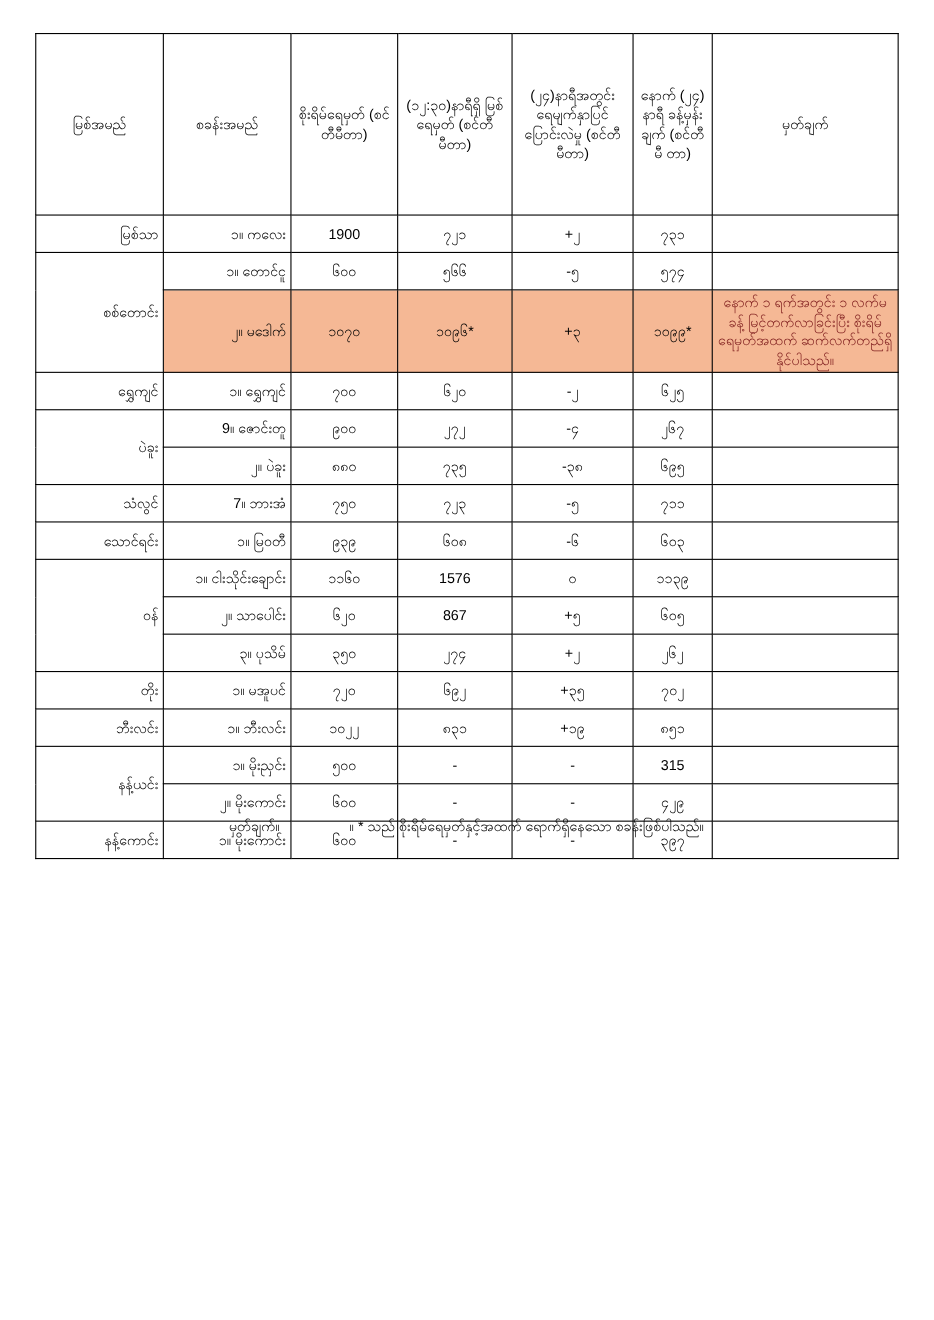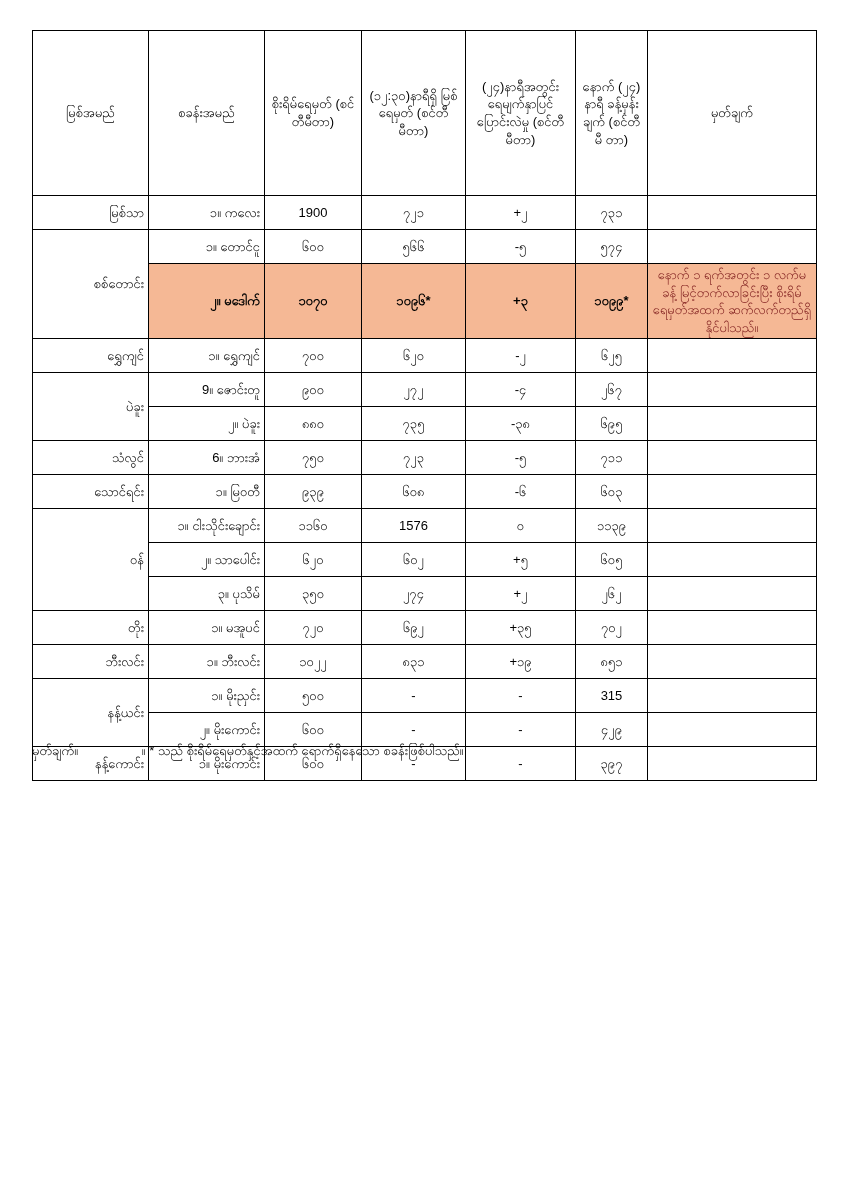--- a/index.html
+++ b/index.html
@@ -69,36 +69,36 @@
     text-align: center;
   }
   td.remark {
     text-align: center;
     font-size: 8px;
     line-height: 1.45;
     padding: 3px 4px;
   }
   tr.highlight td {
     background: #f5b895;
-    font-weight: bold;
+    font-weight: normal;
   }
   tr.highlight td.remark {
     font-weight: normal;
     color: #7f1d1d;
   }
   .row-h {
     height: 34px;
   }
   .footnote {
     position: absolute;
     left: 32px;
     top: 742px;
     width: 784px;
     font-size: 13px;
-    text-align: left;
+    text-align: center;
   }
   .footnote .fn-label {
     display: inline-block;
     margin-right: 60px;
   }
   .footnote .fn-text {
     display: inline-block;
   }
 </style>
 </head>
@@ -176,21 +176,21 @@
           <tr class="row-h">
             <td class="station-name">၂။ ပဲခူး</td>
             <td class="num">၈၈၀</td>
             <td class="num">၇၃၅</td>
             <td class="num">-၃၈</td>
             <td class="num">၆၉၅</td>
             <td class="remark"></td>
           </tr>
           <tr class="row-h">
             <td class="river-name">သံလွင်</td>
-            <td class="station-name">6။ ဘားအံ</td>
+            <td class="station-name">7။ ဘားအံ</td>
             <td class="num">၇၅၀</td>
             <td class="num">၇၂၃</td>
             <td class="num">-၅</td>
             <td class="num">၇၁၁</td>
             <td class="remark"></td>
           </tr>
           <tr class="row-h">
             <td class="river-name">သောင်ရင်း</td>
             <td class="station-name">၁။ မြဝတီ</td>
             <td class="num">၉၃၉</td>
@@ -204,21 +204,21 @@
             <td class="station-name">၁။ ငါးသိုင်းချောင်း</td>
             <td class="num">၁၁၆၀</td>
             <td class="num">1576</td>
             <td class="num">၀</td>
             <td class="num">၁၁၃၉</td>
             <td class="remark"></td>
           </tr>
           <tr class="row-h">
             <td class="station-name">၂။ သာပေါင်း</td>
             <td class="num">၆၂၀</td>
-            <td class="num">၆၀၂</td>
+            <td class="num">867</td>
             <td class="num">+၅</td>
             <td class="num">၆၀၅</td>
             <td class="remark"></td>
           </tr>
           <tr class="row-h">
             <td class="station-name">၃။ ပုသိမ်</td>
             <td class="num">၃၅၀</td>
             <td class="num">၂၇၄</td>
             <td class="num">+၂</td>
             <td class="num">၂၆၂</td>

